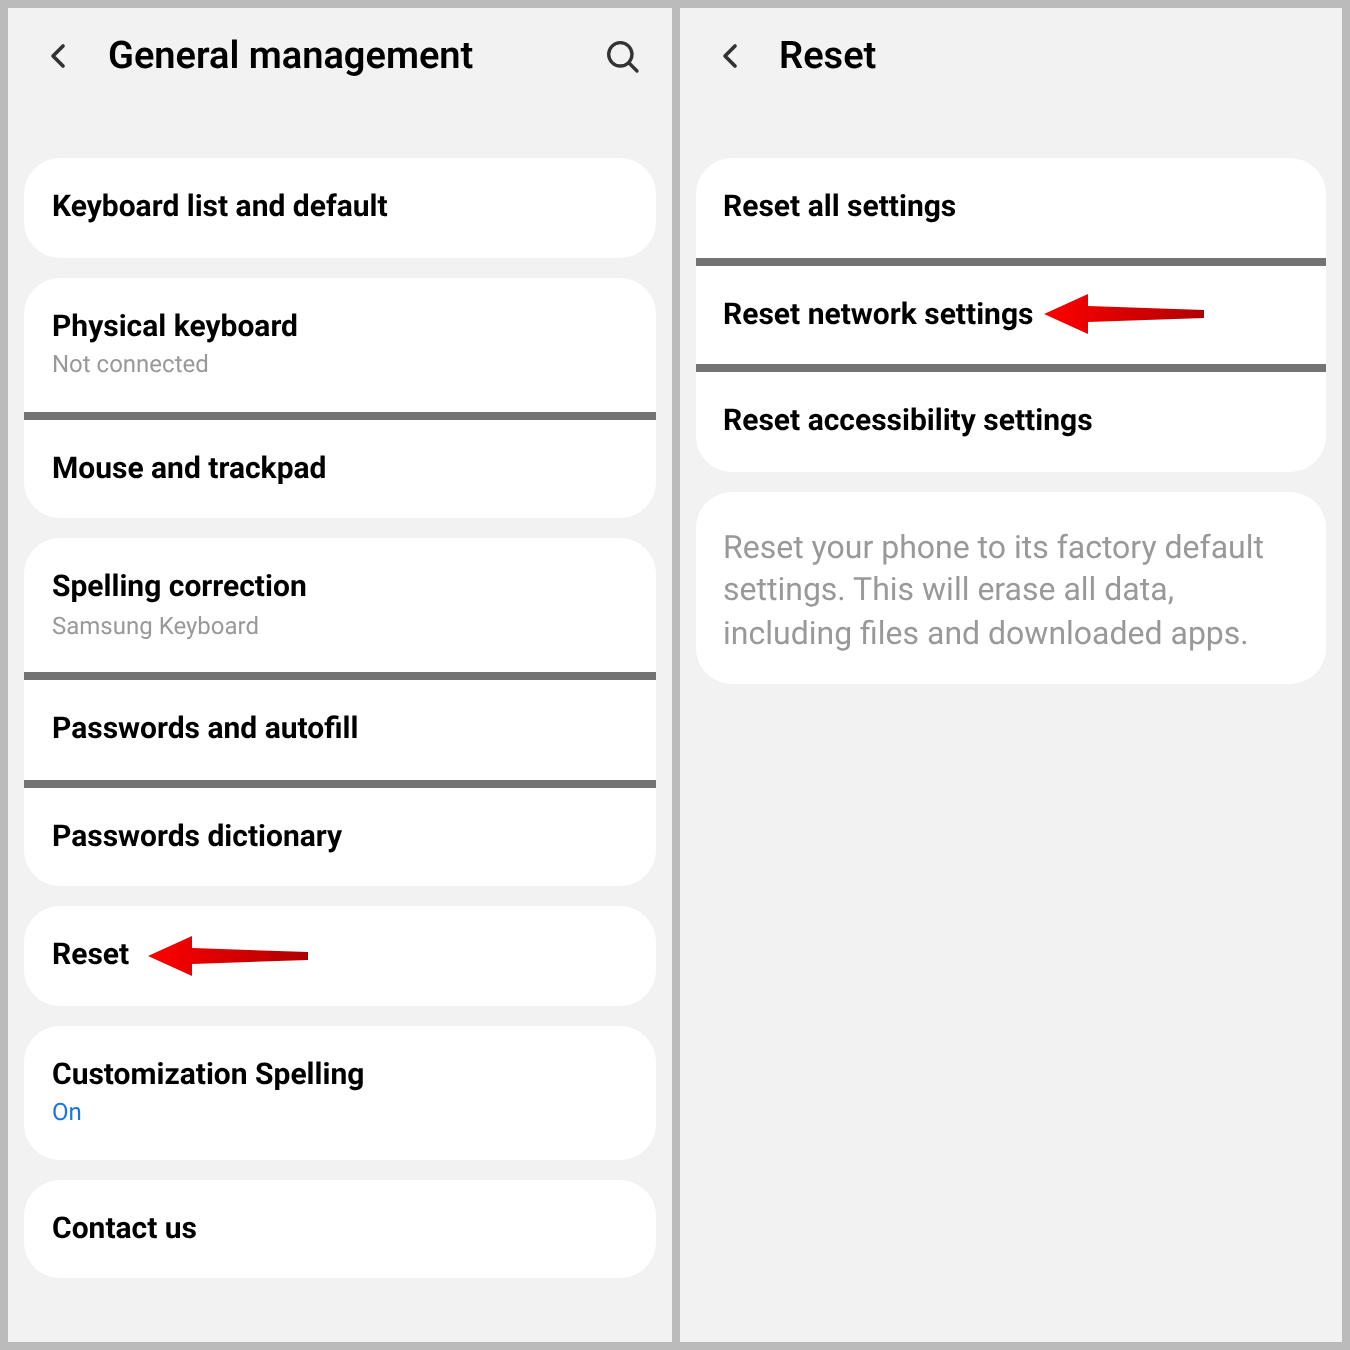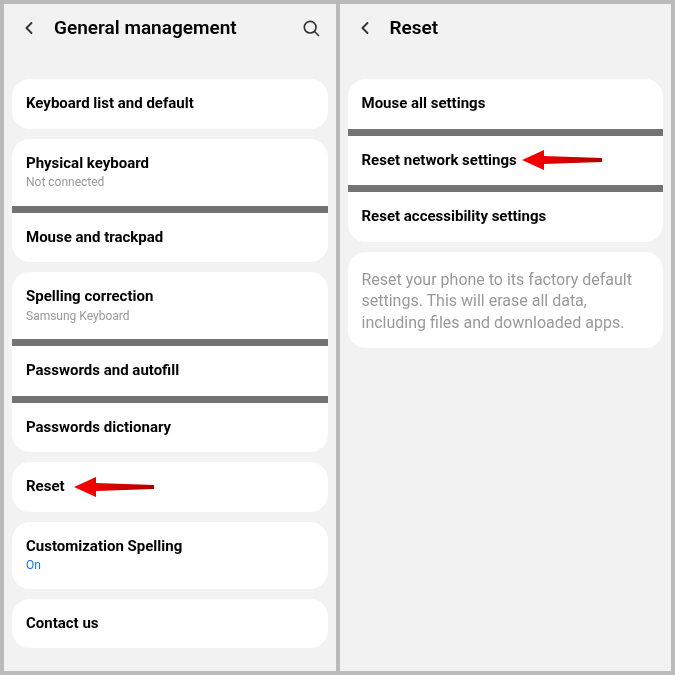--- a/index.html
+++ b/index.html
@@ -25,21 +25,21 @@
     .card {
       background: #fff;
       border-radius: 18px;
       overflow: hidden;
     }
     .item {
       padding: 15px 14px;
       position: relative;
       cursor: pointer;
     }
-    .item + .item { border-top: 7px solid #737373; }
+    .item + .item { border-top: 4px solid #737373; }
     .item-title { font-size: 15px; color: #000; line-height: 1.3; font-weight: bold; }
     .item-sub { font-size: 12px; color: #999; margin-top: 2px; line-height: 1.3; }
     .item-sub.blue { color: #1a73e8; }
     .item-desc { font-size: 16px; color: #999; margin-top: 2px; line-height: 1.35; }
     .arrow {
       position: absolute;
       pointer-events: none;
     }
     .arrow svg { display: block; }
   </style>
@@ -131,21 +131,21 @@
       <svg width="20" height="20" viewBox="0 0 24 24" fill="none" stroke="#333" stroke-width="2.2" stroke-linecap="round" stroke-linejoin="round">
           <polyline points="15 18 9 12 15 6"></polyline>
         </svg>
     </div>
     <h1>Reset</h1>
   </div>
   <div class="content">
 
     <div class="card">
       <div class="item">
-        <div class="item-title">Mouse all settings</div>
+        <div class="item-title">Reset all settings</div>
       </div>
       <div class="item" style="position:relative;">
         <div class="item-title">Reset network settings</div>
         <div class="arrow" style="left:174px; top:50%; transform:translateY(-50%);">
           <svg width="80" height="24" viewBox="0 0 80 24">
               <defs>
                 <linearGradient id="g2" x1="100%" y1="0%" x2="0%" y2="0%">
                   <stop offset="0%" stop-color="#b00000"></stop>
                   <stop offset="100%" stop-color="#ff0000"></stop>
                 </linearGradient>

